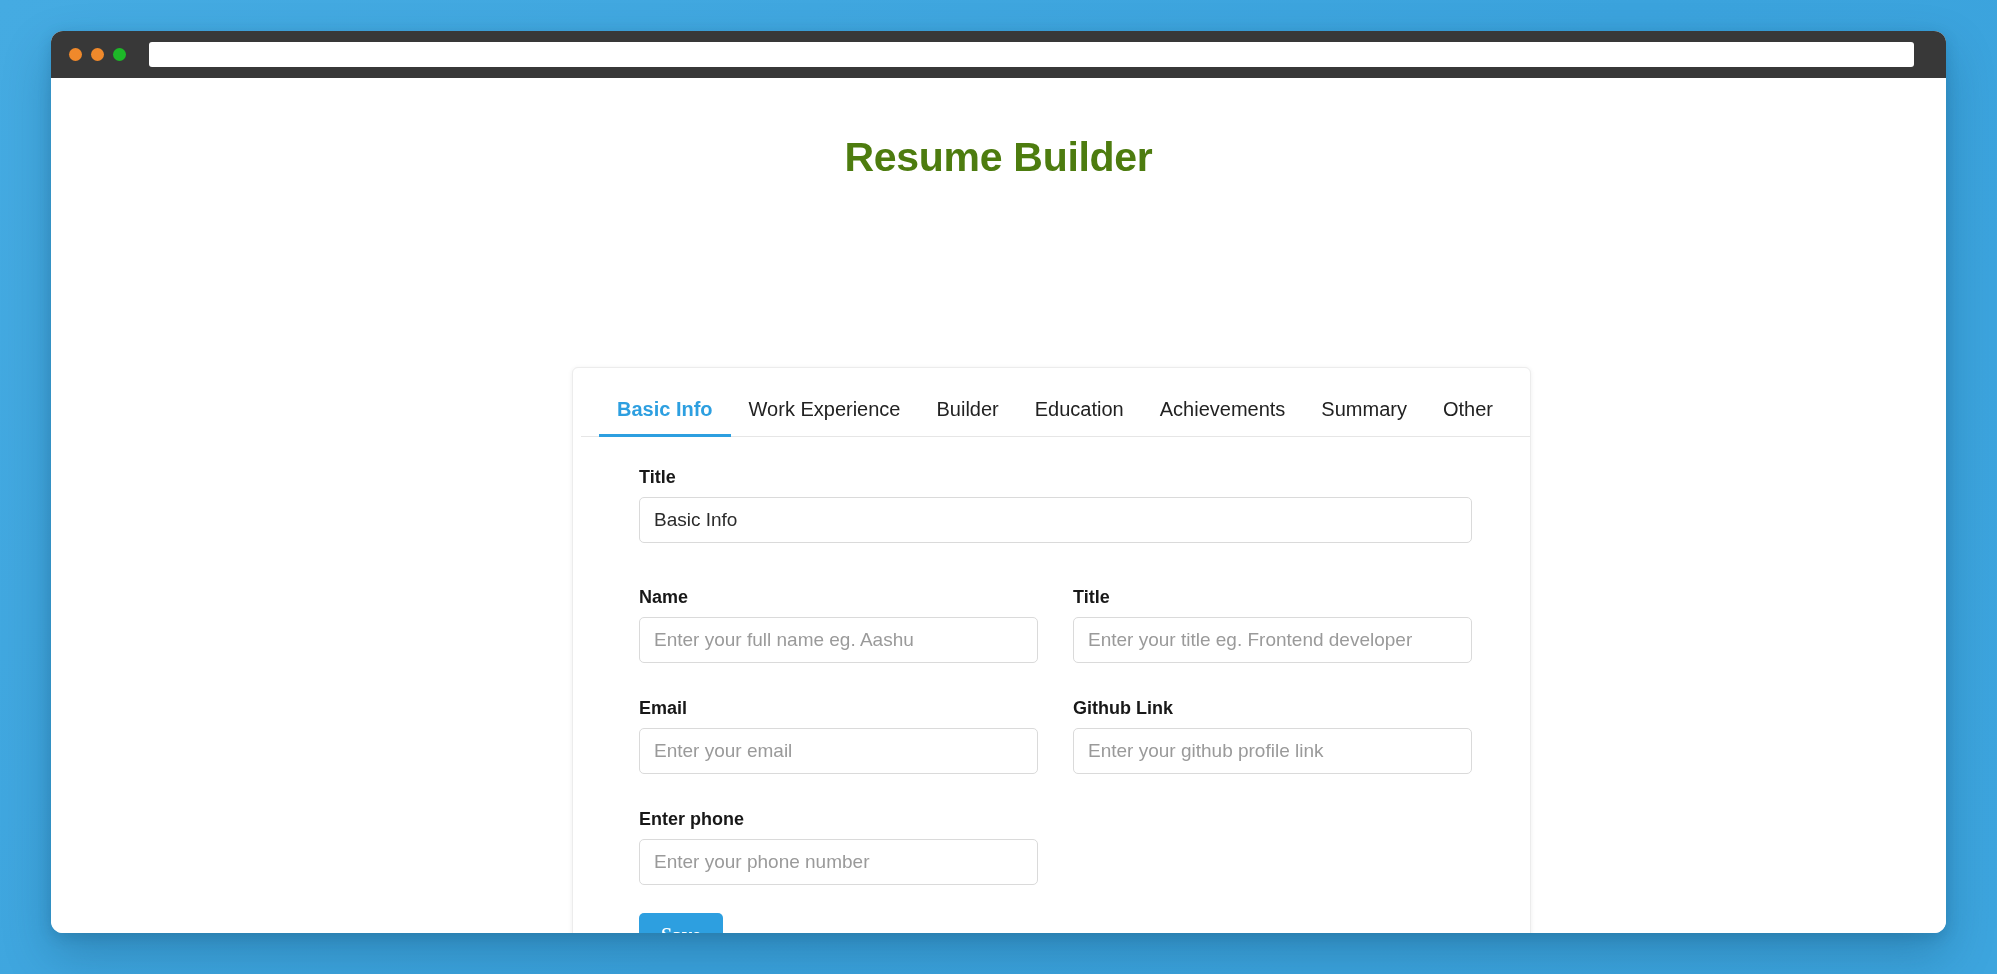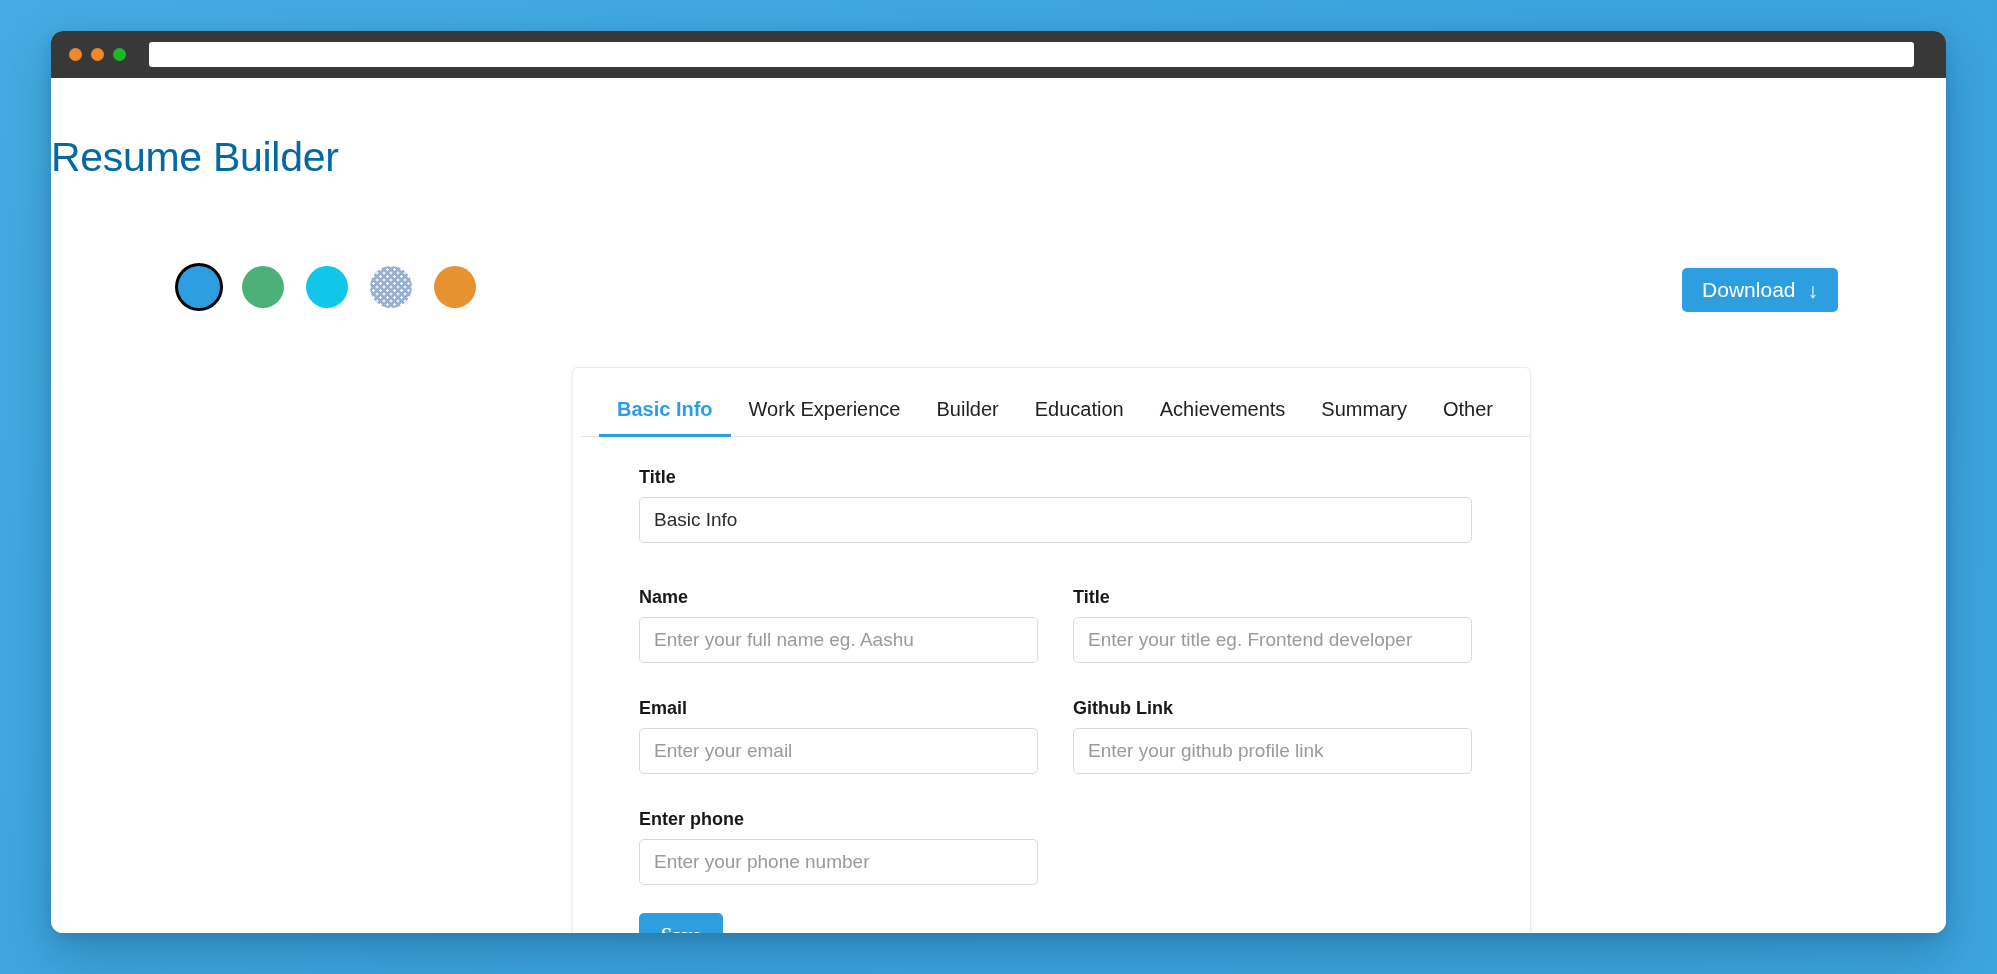--- a/index.html
+++ b/index.html
@@ -74,24 +74,24 @@
 
   
   .viewport {
     flex: 1;
     background: #ffffff;
     position: relative;
     overflow: hidden;
   }
 
   .page-title {
-    text-align: left;
+    text-align: center;
     font-size: 41px;
-    font-weight: normal;
-    color: #0369a1;
+    font-weight: bold;
+    color: #4d7c0f;
     letter-spacing: -0.3px;
     margin-top: 56px;
   }
 
   
   .control-row {
     position: absolute;
     left: 0;
     right: 0;
     top: 188px;
@@ -261,37 +261,20 @@
       <span class="dot orange"></span>
       <span class="dot green"></span>
     </div>
     <input class="url-bar" type="text" placeholder="" style="">
   </div>
 
   <div class="viewport">
 
     <h1 class="page-title">Resume Builder</h1>
 
-    <div class="control-row">
-
-      <div class="swatches">
-        <button class="swatch selected" style="background-color: rgb(45, 159, 224);"></button>
-        <button class="swatch" style="background-color: rgb(76, 177, 120);"></button>
-        <button class="swatch" style="background-color: rgb(16, 199, 234);"></button>
-        <button class="swatch dotted" style="background-color: rgb(151, 175, 208);"></button>
-        <button class="swatch" style="background-color: rgb(232, 146, 47);"></button>
-      </div>
-
-      <span class="stray-dot"></span>
-
-      <button class="download-btn">
-        <span>Download</span>
-        <span class="arrow">↓</span>
-      </button>
-    </div>
 
     <div class="form-card">
 
       <div class="tabs">
         <button class="tab active">Basic Info</button>
         <button class="tab">Work Experience</button>
         <button class="tab">Builder</button>
         <button class="tab">Education</button>
         <button class="tab">Achievements</button>
         <button class="tab">Summary</button>

